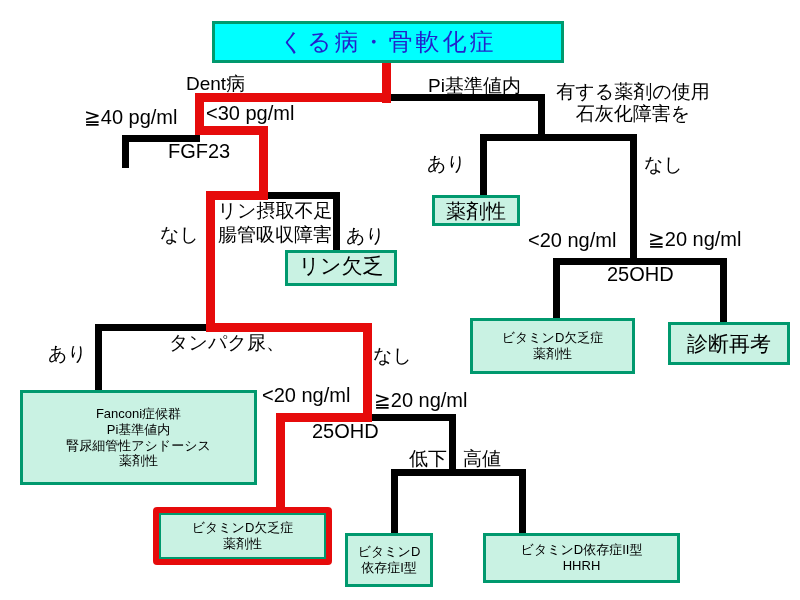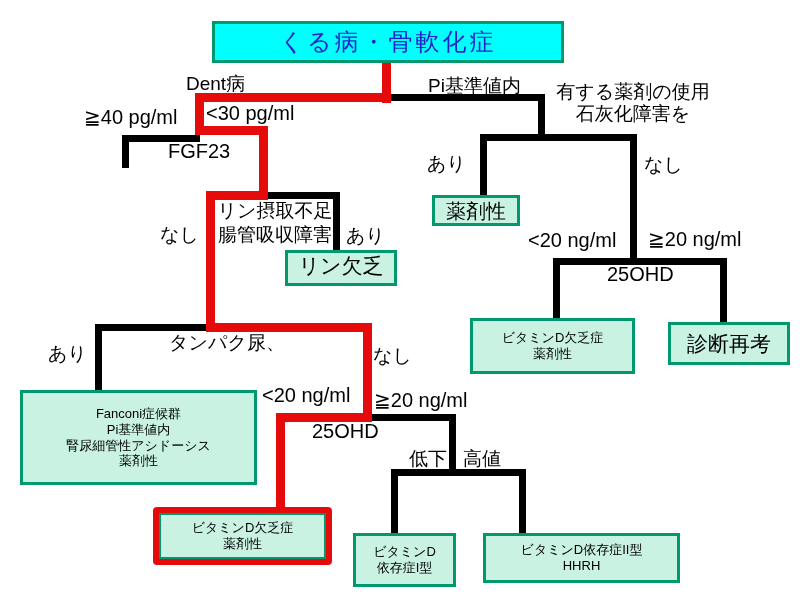--- a/index.html
+++ b/index.html
@@ -150,21 +150,21 @@
     <div class="bl">薬剤性</div>
   </div>
 
   <div class="redframe" style="left:153px;top:507px;width:179px;height:58px;">
     <div class="inner fs19">
       <div class="bl">ビタミンD欠乏症</div>
       <div class="bl">薬剤性</div>
     </div>
   </div>
 
-  <div class="box fs19" style="left:345px;top:533px;width:103px;height:54px;margin-left:8px;">
+  <div class="box fs19" style="left:345px;top:533px;width:88px;height:54px;">
     <div class="bl">ビタミンD</div>
     <div class="bl">依存症I型</div>
   </div>
 
   <div class="box fs19" style="left:483px;top:533px;width:197px;height:50px;">
     <div class="bl">ビタミンD依存症II型</div>
     <div class="bl">HHRH</div>
   </div>
 
 </div>

